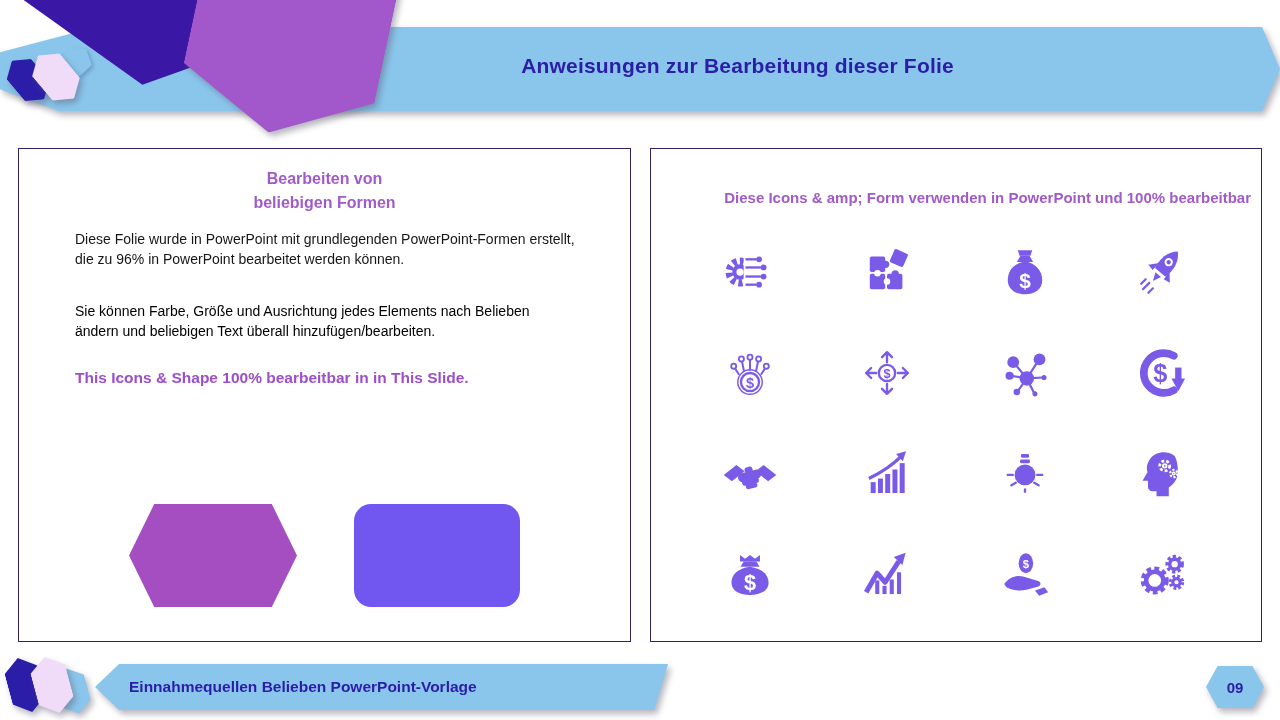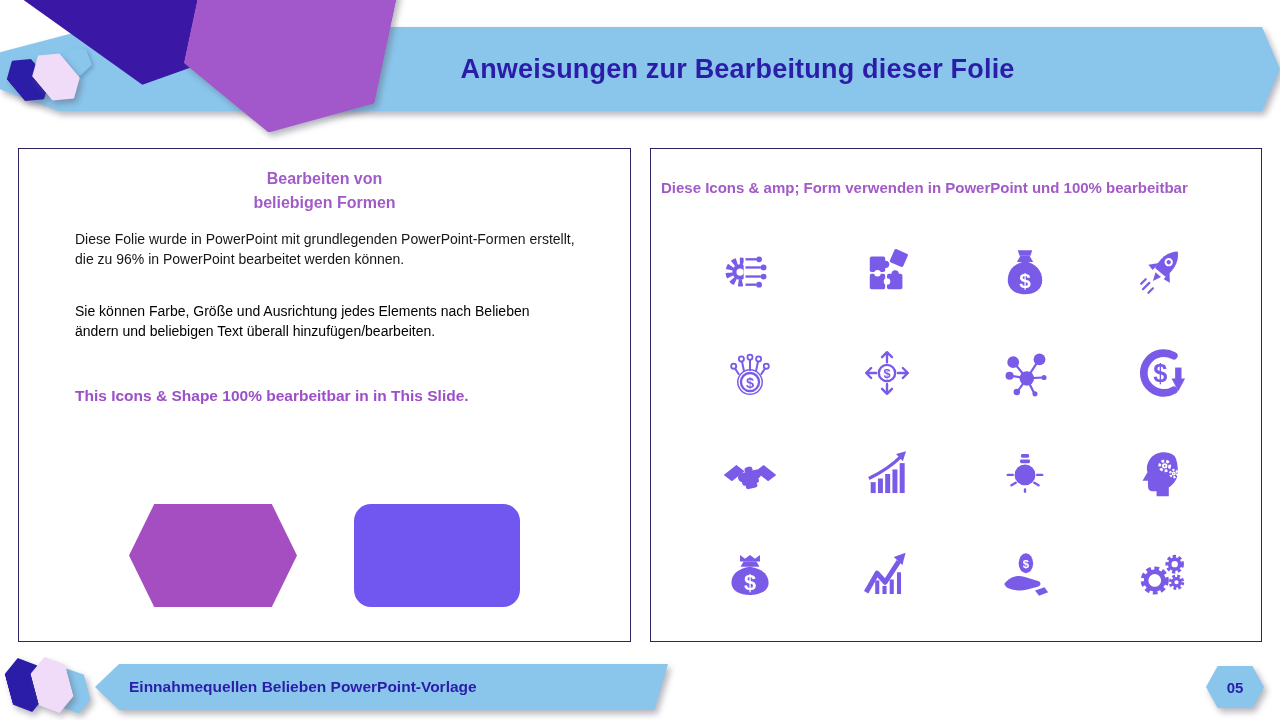--- a/index.html
+++ b/index.html
@@ -8,21 +8,21 @@
     font-family:"Liberation Sans",sans-serif;
   }
   .shadow-wrap{position:absolute;filter:drop-shadow(3px 4px 3px rgba(90,90,110,.45));}
   .shape{width:100%;height:100%;}
 
   
   .header-banner-wrap{left:0;top:27px;width:1280px;height:84px;z-index:1;}
   .header-banner{background:var(--banner_blue);
     clip-path:polygon(7.5% 0,98.6% 0,100% 50%,98.6% 100%,4.6% 100%,0 74%,0 30%);}
   .slide-title{position:absolute;left:220px;top:54px;width:1035px;z-index:5;
-    text-align:center;font-size:27px;font-weight:bold;color:var(--title_blue);letter-spacing:.2px;}
+    text-align:center;font-size:21px;font-weight:bold;color:var(--title_blue);letter-spacing:.2px;}
   .deco-indigo-triangle{position:absolute;left:20px;top:0;width:360px;height:92px;z-index:2;
     background:var(--indigo_shape);clip-path:polygon(1% 0,34% 92%,100% 0);}
   .deco-purple-hex-wrap{left:195px;top:-95px;width:195px;height:230px;z-index:3;}
   .deco-purple-hex{background:var(--purple_shape);transform:rotate(12deg);
     clip-path:polygon(50% 0,100% 22%,100% 78%,50% 100%,0 78%,0 22%);}
   .hex-tb{clip-path:polygon(50% 0,100% 22%,100% 78%,50% 100%,0 78%,0 22%);}
   .hex-lr{clip-path:polygon(0 50%,20% 0,80% 0,100% 50%,80% 100%,20% 100%);}
   .deco-hex-blue-small{left:60px;top:47px;width:30px;height:30px;z-index:4;filter:drop-shadow(2px 2px 2px rgba(60,90,140,.4));}
   .deco-hex-blue-small .shape{background:var(--banner_blue);transform:rotate(-20deg);}
   .deco-hex-dark-small{left:12px;top:55px;width:32px;height:50px;z-index:5;}
@@ -33,28 +33,28 @@
   
   .panel{position:absolute;top:148px;height:494px;background:#fff;
     border:1.5px solid var(--panel_border);box-sizing:border-box;z-index:2;}
   .left-panel{left:18px;width:613px;}
   .right-panel{left:650px;width:612px;}
 
   .lp-heading{position:absolute;top:18px;left:0;width:100%;text-align:center;
     font-size:16px;font-weight:bold;line-height:1.5;color:var(--heading_purple);}
   .lp-p1{position:absolute;left:56px;top:80px;width:505px;font-size:14px;line-height:1.45;color:#161616;}
   .lp-p2{position:absolute;left:56px;top:152px;width:500px;font-size:14px;line-height:1.45;color:#000000;}
-  .lp-highlight{position:absolute;left:56px;top:238px;width:520px;font-size:15.5px;font-weight:bold;color:var(--highlight_purple);}
+  .lp-highlight{position:absolute;left:56px;top:220px;width:520px;font-size:15.5px;font-weight:bold;color:var(--highlight_purple);}
   .sample-hexagon{position:absolute;left:110px;top:355px;width:168px;height:103px;
     background:var(--hexagon_fill);
     clip-path:polygon(0 50%,15% 0,85% 0,100% 50%,85% 100%,15% 100%);}
   .sample-roundrect{position:absolute;left:335px;top:355px;width:166px;height:103px;
     background:var(--rounded_rect_fill);border-radius:17px;}
 
-  .rp-heading{position:absolute;top:30px;left:10px;width:calc(100% - 20px);text-align:left;
+  .rp-heading{position:absolute;top:40px;left:10px;width:calc(100% - 20px);text-align:right;
     font-size:15px;font-weight:bold;color:var(--heading_purple);}
   .icon-grid{position:absolute;left:30px;right:30px;top:72px;bottom:16px;
     display:grid;grid-template-columns:repeat(4,1fr);grid-template-rows:repeat(4,1fr);place-items:center;}
   .icon-cell svg{display:block;}
   svg text{font-family:"Liberation Sans","DejaVu Sans",sans-serif;}
 
   
   .foot-hex-dark{left:8px;top:657px;width:34px;height:56px;z-index:3;}
   .foot-hex-dark .shape{background:var(--title_blue);transform:rotate(-15deg);}
   .foot-hex-lav{left:34px;top:656px;width:36px;height:58px;z-index:4;}
@@ -340,14 +340,14 @@
 </div>
 <div class="shadow-wrap foot-hex-lav">
   <div class="shape hex-tb"></div>
 </div>
 <div class="shadow-wrap footer-banner-wrap">
   <div class="shape footer-banner">
     <span>Einnahmequellen Belieben PowerPoint-Vorlage</span>
   </div>
 </div>
 <div class="shadow-wrap page-hex-wrap">
-  <div class="shape hex-lr page-hex">05</div>
+  <div class="shape hex-lr page-hex">09</div>
 </div>
 
 </body></html>

